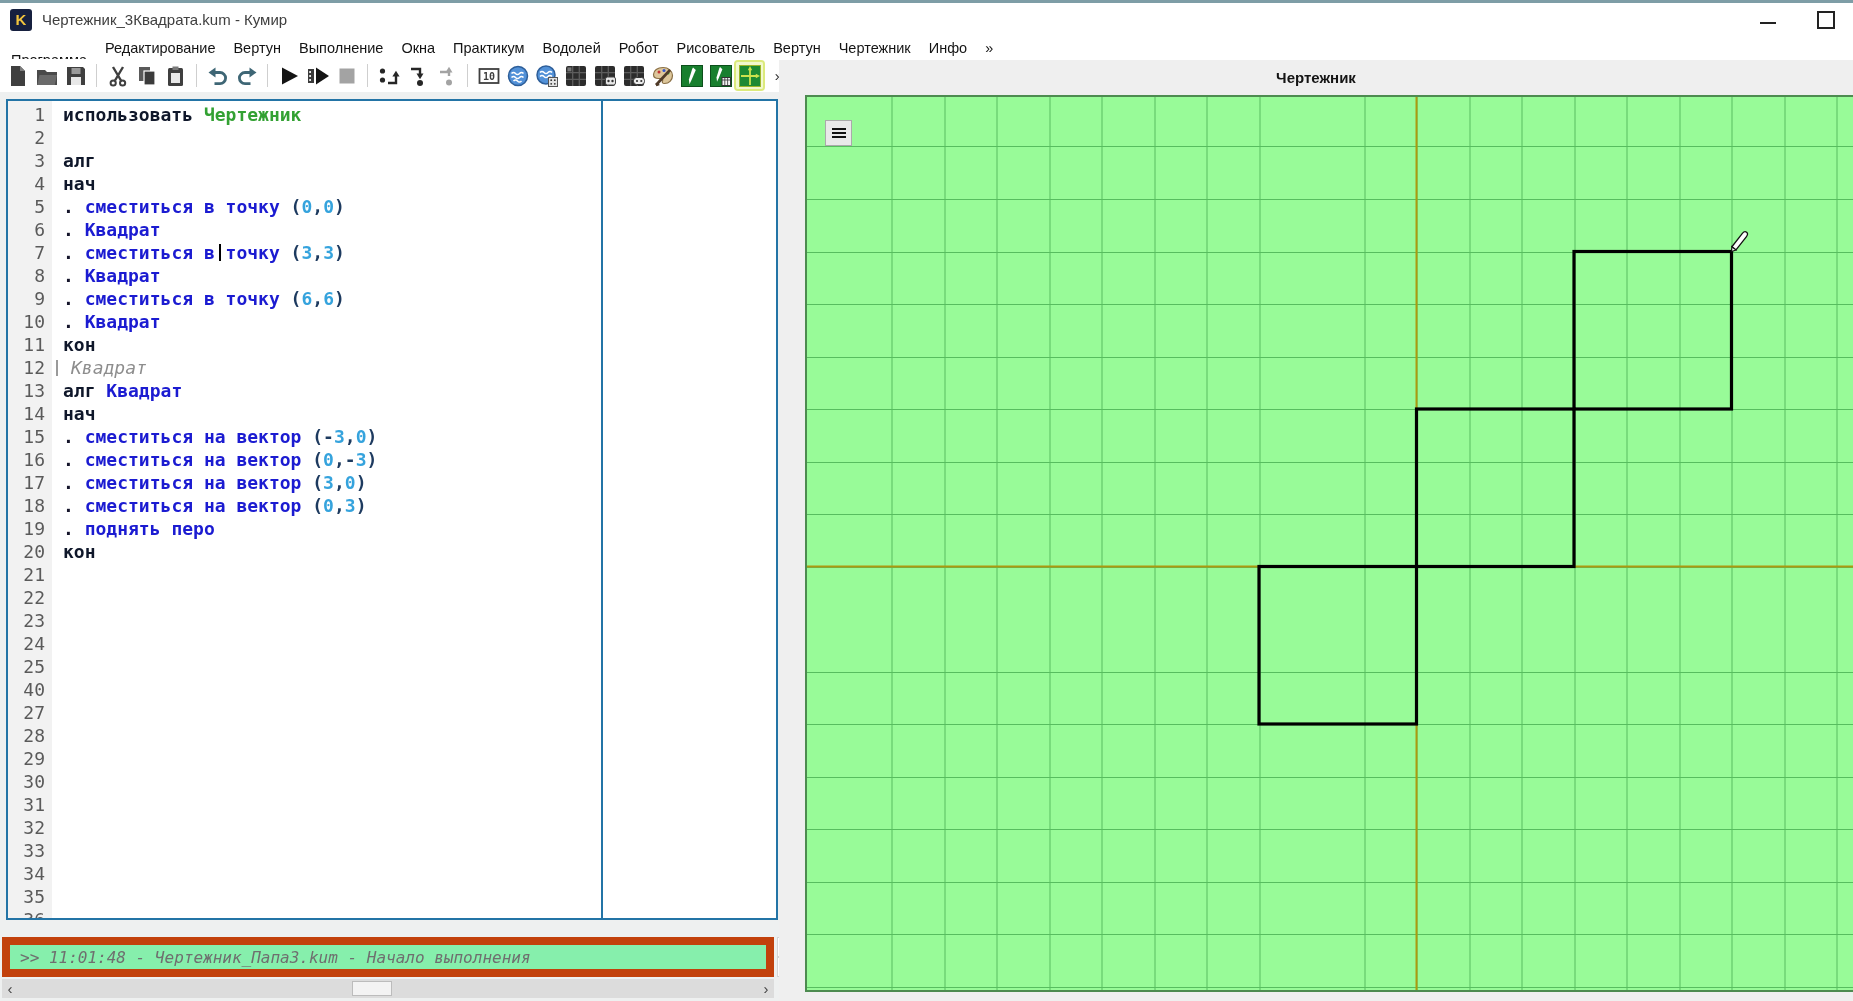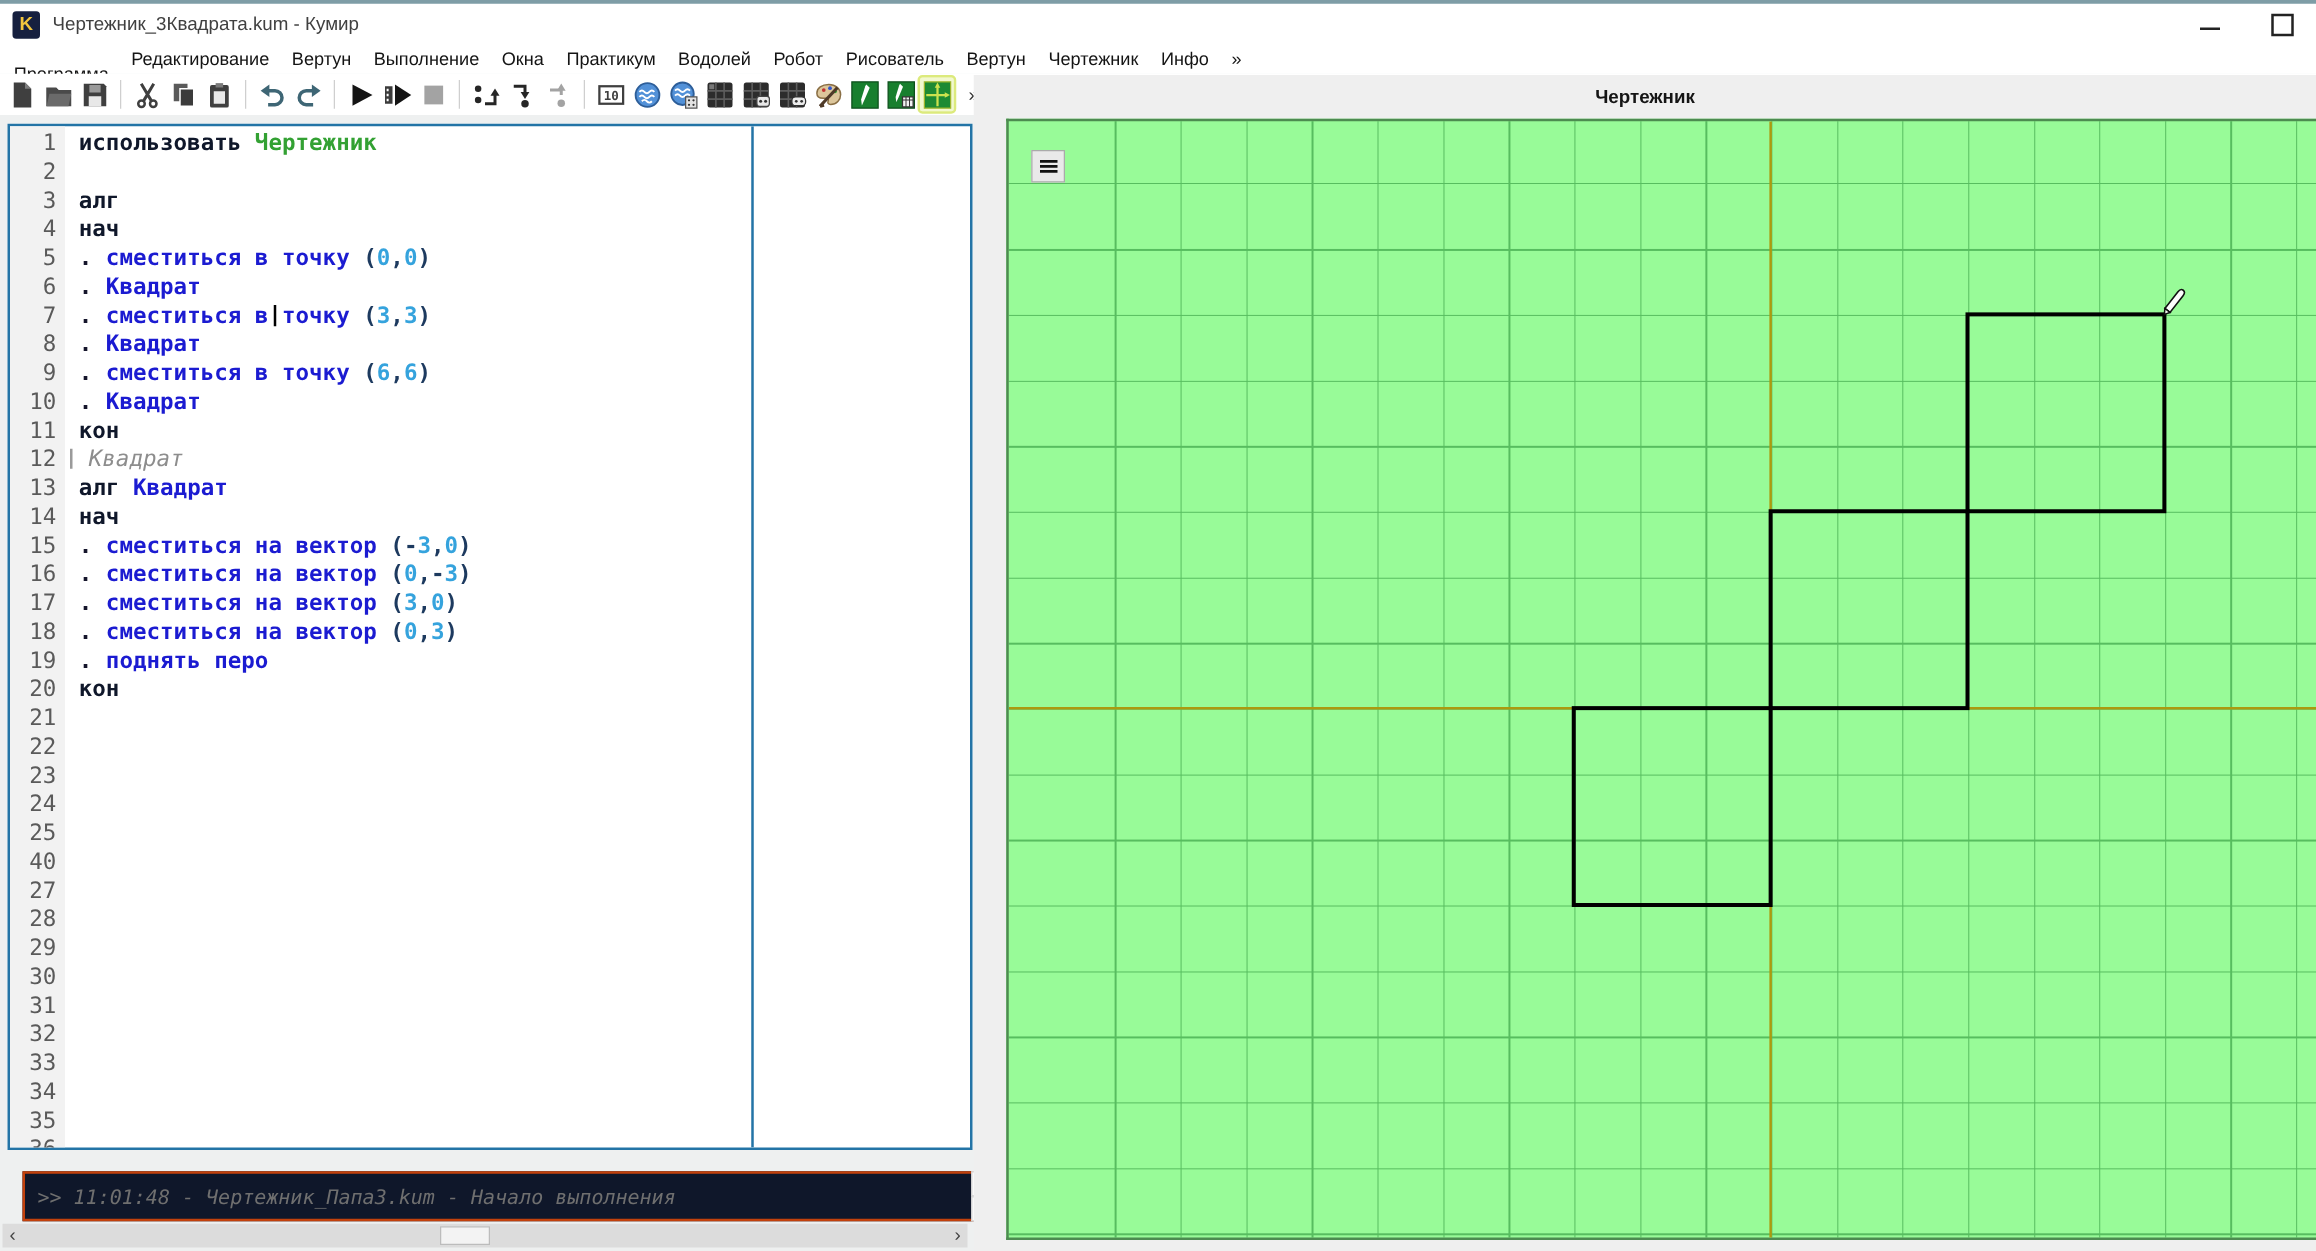--- a/index.html
+++ b/index.html
@@ -43,22 +43,22 @@
   .tk-c{color:#1b1bd1;}
   .tk-n{color:#35a3dd;}
   .tk-p{color:#1d3a5f;}
   .tk-d{color:#15152b;}
   .cline.ghostline{padding-left:4px;font-weight:normal;}
   .gbar{display:inline-block;width:2px;height:16px;background:#9a9a9a;vertical-align:-2px;margin-right:13px;}
   .ghosttext{color:#8d8d8d;font-style:italic;}
   .margin-divider{position:absolute;left:593px;top:0;bottom:0;width:2px;background:#2374a6;}
   .caret{position:absolute;left:211px;width:1.5px;height:17px;background:#000;}
   
-  .console-box{position:absolute;left:18px;top:937px;width:772px;height:40px;background:#0f172a;
-    border:2px solid #c2410c;box-sizing:border-box;display:flex;align-items:center;}
+  .console-box{position:absolute;left:2px;top:937px;width:772px;height:40px;background:#86efac;
+    border:8px solid #c2410c;box-sizing:border-box;display:flex;align-items:center;}
   .console-text{margin-left:10px;font-family:"DejaVu Sans Mono",monospace;font-style:italic;
     font-size:16px;color:#6f6f6f;white-space:pre;}
   .vbtns{position:absolute;left:777px;top:937px;width:20px;height:40px;}
   .vbtn{width:20px;height:20px;background:#fdfdfd;border:1px solid #d5d5d5;box-sizing:border-box;
     display:flex;align-items:center;justify-content:center;font-size:10px;color:#333;}
   .hscroll{position:absolute;left:2px;top:979px;width:772px;height:19px;background:#dcdcdc;}
   .harrow{position:absolute;top:0;width:16px;height:19px;display:flex;align-items:center;justify-content:center;
     font-size:15px;color:#444;}
   .harrow.left{left:0;} .harrow.right{right:0;}
   .hthumb{position:absolute;left:350px;top:2px;width:40px;height:15px;background:#f3f3f3;border:1px solid #bcbcbc;box-sizing:border-box;}

